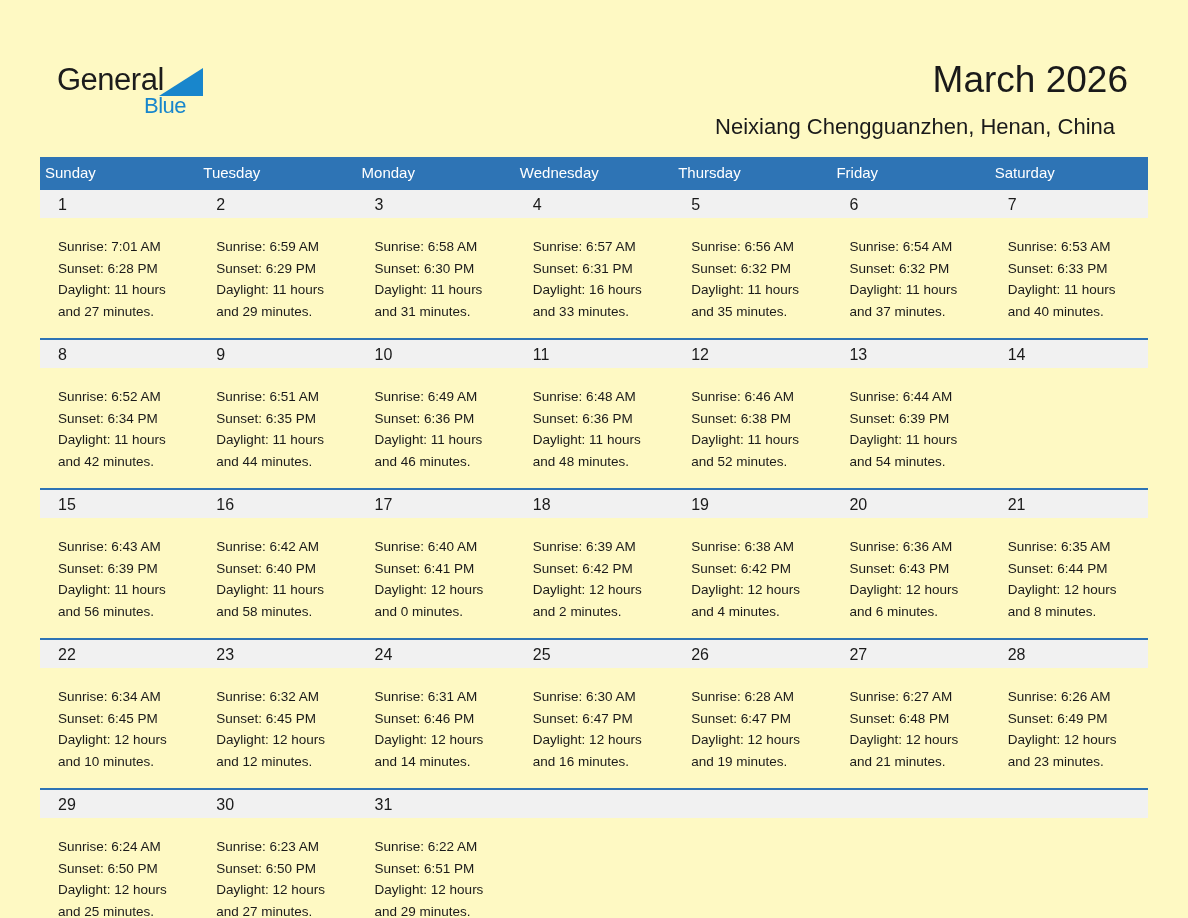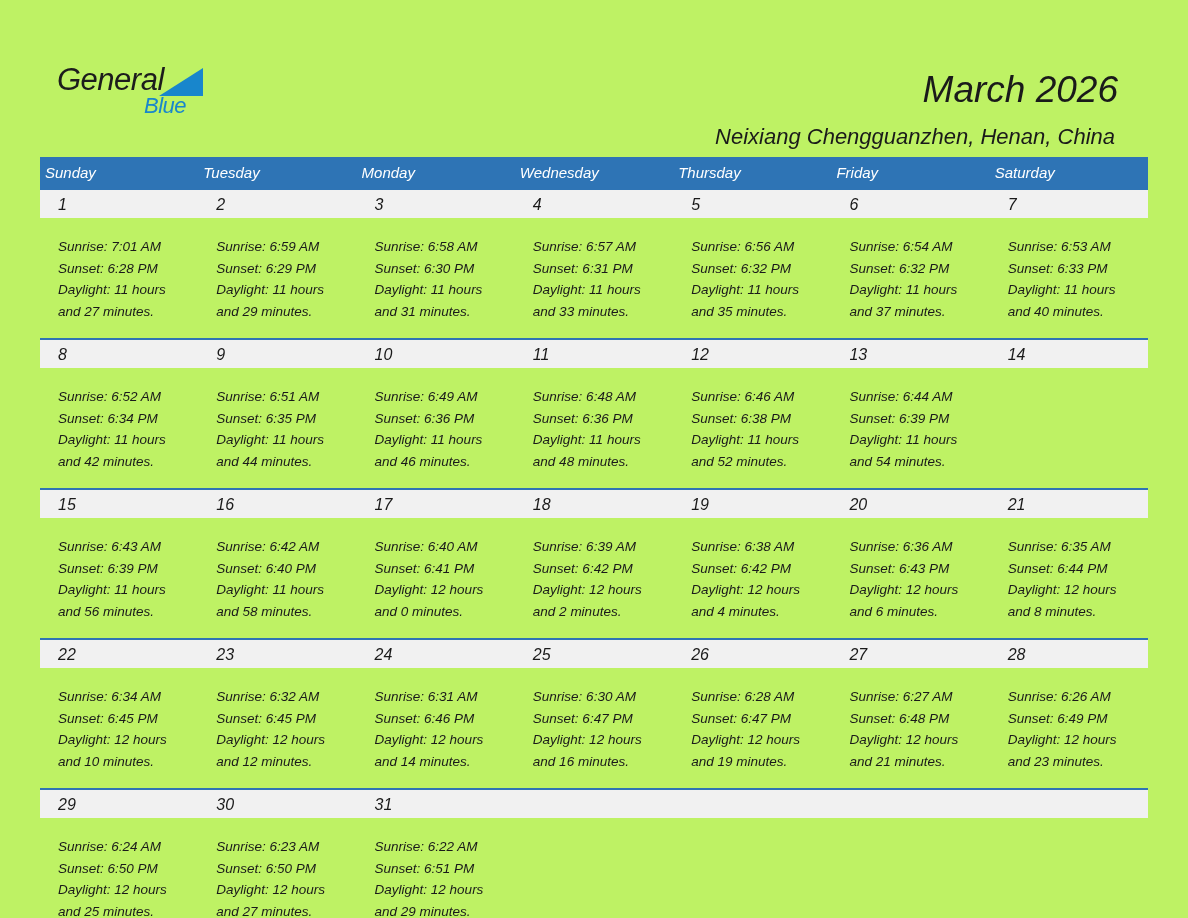--- a/index.html
+++ b/index.html
@@ -5,23 +5,22 @@
   html, body {
     margin: 0;
     padding: 0;
     background: #ffffff;
     font-family: "Liberation Sans", sans-serif;
   }
   .page {
     position: relative;
     width: 1188px;
     height: 918px;
-    background: #bef264;
+    background: #fef9c3;
     overflow: hidden;
-    font-style: italic;
   }
 
   
   .logo {
     position: absolute;
     left: 57px;
     top: 62px;
     width: 170px;
     height: 70px;
   }
@@ -52,21 +51,21 @@
   }
 
   
   .title-block {
     position: absolute;
     right: 60px;
     top: 58px;
     text-align: right;
   }
   .page-title {
-    margin: 10px;
+    margin: 0;
     font-size: 37px;
     font-weight: 400;
     color: #1a1a1a;
     line-height: 44px;
   }
   .page-subtitle {
     margin: 12px 13px 0 0;
     font-size: 22px;
     font-weight: 400;
     color: #1a1a1a;
@@ -170,21 +169,21 @@
               <div>Daylight: 11 hours and 29 minutes.</div>
             </div>
             <div class="day-cell">
               <div>Sunrise: 6:58 AM</div>
               <div>Sunset: 6:30 PM</div>
               <div>Daylight: 11 hours and 31 minutes.</div>
             </div>
             <div class="day-cell">
               <div>Sunrise: 6:57 AM</div>
               <div>Sunset: 6:31 PM</div>
-              <div>Daylight: 11 hours and 33 minutes.</div>
+              <div>Daylight: 16 hours and 33 minutes.</div>
             </div>
             <div class="day-cell">
               <div>Sunrise: 6:56 AM</div>
               <div>Sunset: 6:32 PM</div>
               <div>Daylight: 11 hours and 35 minutes.</div>
             </div>
             <div class="day-cell">
               <div>Sunrise: 6:54 AM</div>
               <div>Sunset: 6:32 PM</div>
               <div>Daylight: 11 hours and 37 minutes.</div>

